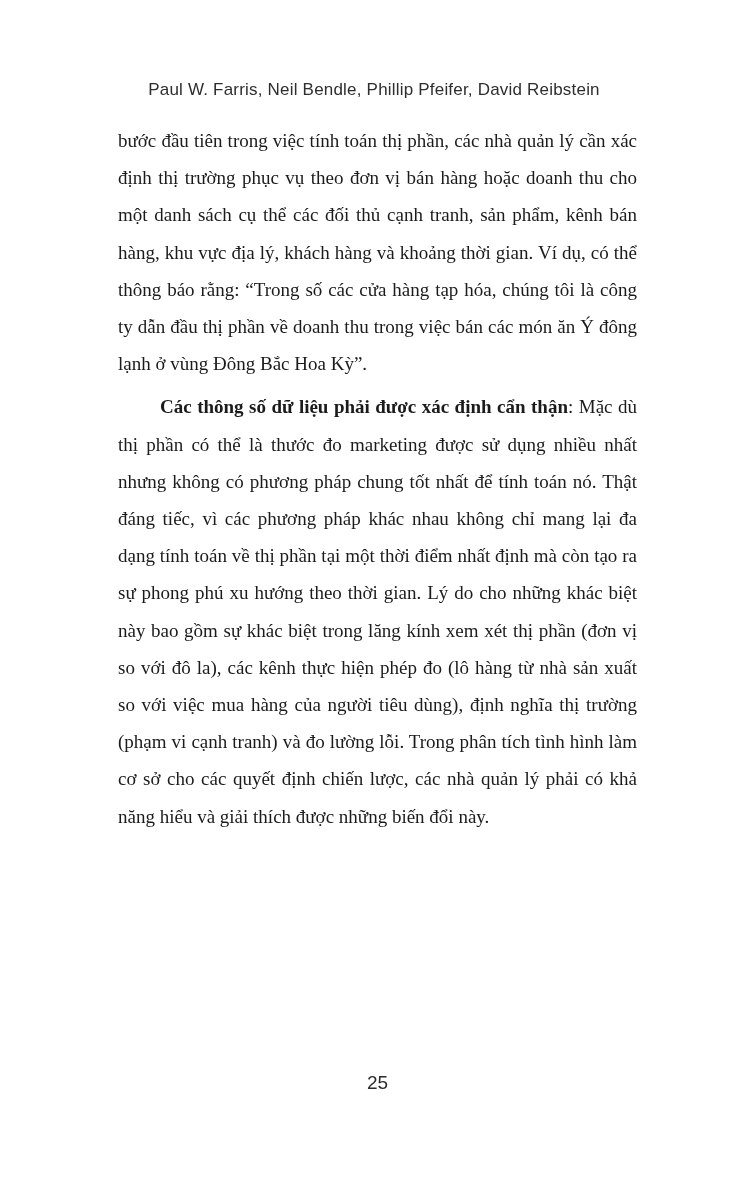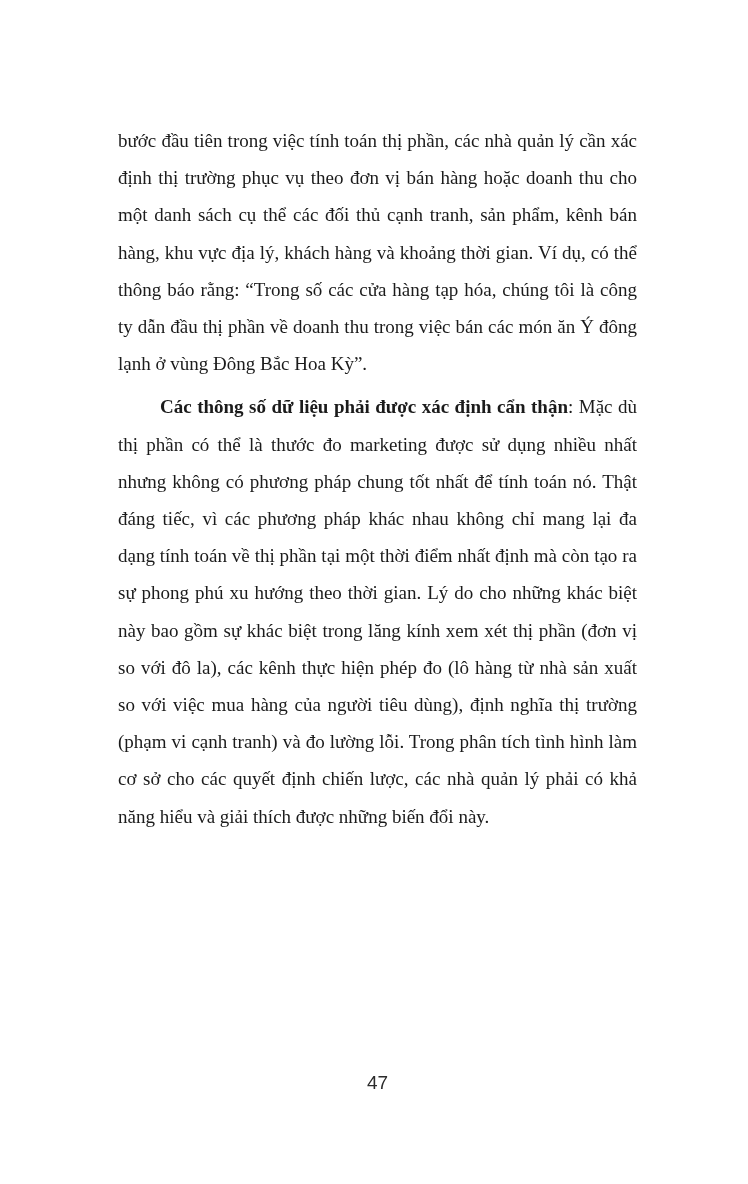--- a/index.html
+++ b/index.html
@@ -59,22 +59,23 @@
     font-family: "Liberation Sans", "DejaVu Sans", sans-serif;
     font-size: 19px;
     color: #2b2b2b;
   }
 </style>
 </head>
 <body>
 
 <div class="page">
 
+  <div class="author-header">Paul W. Farris, Neil Bendle, Phillip Pfeifer, David Reibstein</div>
 
   <div class="body-text">
     <p class="paragraph-1"><span>bước đầu tiên trong việc tính toán thị phần, các nhà quản lý cần xác định thị trường phục vụ theo đơn vị bán hàng hoặc doanh thu cho một danh sách cụ thể các đối thủ cạnh tranh, sản phẩm, kênh bán hàng, khu vực địa lý, khách hàng và khoảng thời gian. Ví dụ, có thể thông báo rằng: “Trong số các cửa hàng tạp hóa, chúng tôi là công ty dẫn đầu thị phần về doanh thu trong việc bán các món ăn Ý đông lạnh ở vùng Đông Bắc Hoa Kỳ”.</span></p>
 
     <p class="paragraph-2"><span class="lead-bold">Các thông số dữ liệu phải được xác định cẩn thận</span><span>: Mặc dù thị phần có thể là thước đo marketing được sử dụng nhiều nhất nhưng không có phương pháp chung tốt nhất để tính toán nó. Thật đáng tiếc, vì các phương pháp khác nhau không chỉ mang lại đa dạng tính toán về thị phần tại một thời điểm nhất định mà còn tạo ra sự phong phú xu hướng theo thời gian. Lý do cho những khác biệt này bao gồm sự khác biệt trong lăng kính xem xét thị phần (đơn vị so với đô la), các kênh thực hiện phép đo (lô hàng từ nhà sản xuất so với việc mua hàng của người tiêu dùng), định nghĩa thị trường (phạm vi cạnh tranh) và đo lường lỗi. Trong phân tích tình hình làm cơ sở cho các quyết định chiến lược, các nhà quản lý phải có khả năng hiểu và giải thích được những biến đổi này.</span></p>
   </div>
 
-  <div class="page-number">47</div>
+  <div class="page-number">25</div>
 
 </div>
 
 </body></html>

